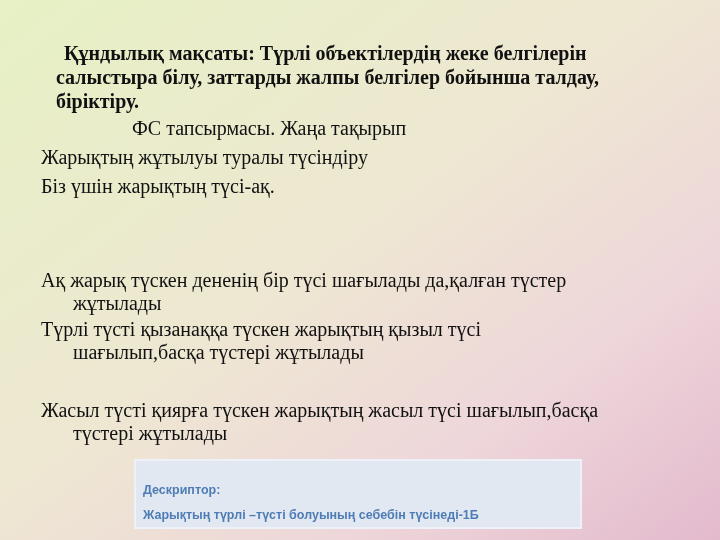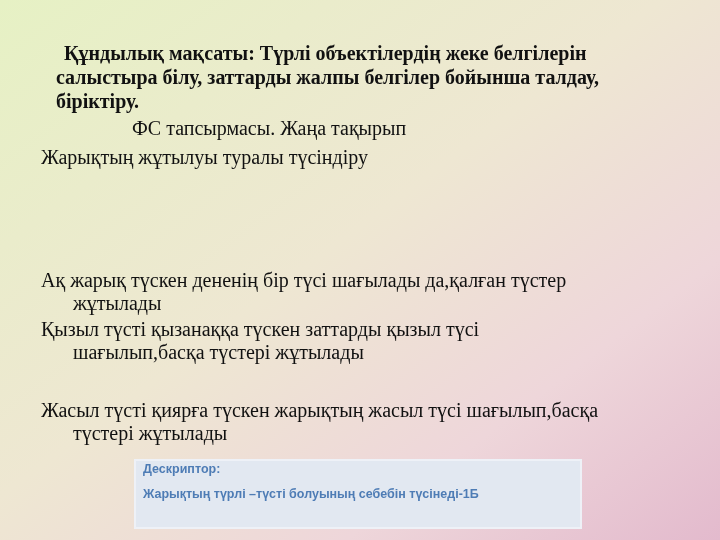--- a/index.html
+++ b/index.html
@@ -56,21 +56,21 @@
   .p4 { top: 399px; }
   .descriptor-box {
     position: absolute;
     left: 134px;
     top: 459px;
     width: 448px;
     height: 70px;
     box-sizing: border-box;
     background: #e2e8f1;
     border: 2px solid #eef1f7;
-    padding: 1px 8px 0 7px;
+    padding: 22px 8px 0 7px;
     font-family: "Liberation Sans", "DejaVu Sans", sans-serif;
     color: #4e7cb5;
     overflow: hidden;
   }
   .descriptor-box p {
     margin: 0 0 11px 0;
     font-size: 12.5px;
     font-weight: bold;
     line-height: 14px;
     white-space: nowrap;
@@ -82,25 +82,26 @@
 <div class="slide">
 
   <div class="title">Құндылық мақсаты: Түрлі объектілердің жеке белгілерін
 салыстыра білу, заттарды жалпы белгілер бойынша талдау,
 біріктіру.</div>
 
   <div class="subtitle">ФС тапсырмасы. Жаңа тақырып</div>
 
   <p class="para p0">Жарықтың жұтылуы туралы түсіндіру</p>
 
+  <p class="para p1">Біз үшін жарықтың түсі-ақ.</p>
 
   <p class="para p2">Ақ жарық түскен дененің бір түсі шағылады да,қалған түстер
 жұтылады</p>
 
-  <p class="para p3">Қызыл түсті қызанаққа түскен заттарды қызыл түсі
+  <p class="para p3">Түрлі түсті қызанаққа түскен жарықтың қызыл түсі
 шағылып,басқа түстері жұтылады</p>
 
   <p class="para p4">Жасыл түсті қиярға түскен жарықтың жасыл түсі шағылып,басқа
 түстері жұтылады</p>
 
   <div class="descriptor-box">
     <p>Дескриптор:</p>
     <p>Жарықтың түрлі –түсті болуының себебін түсінеді-1Б</p>
   </div>
 

